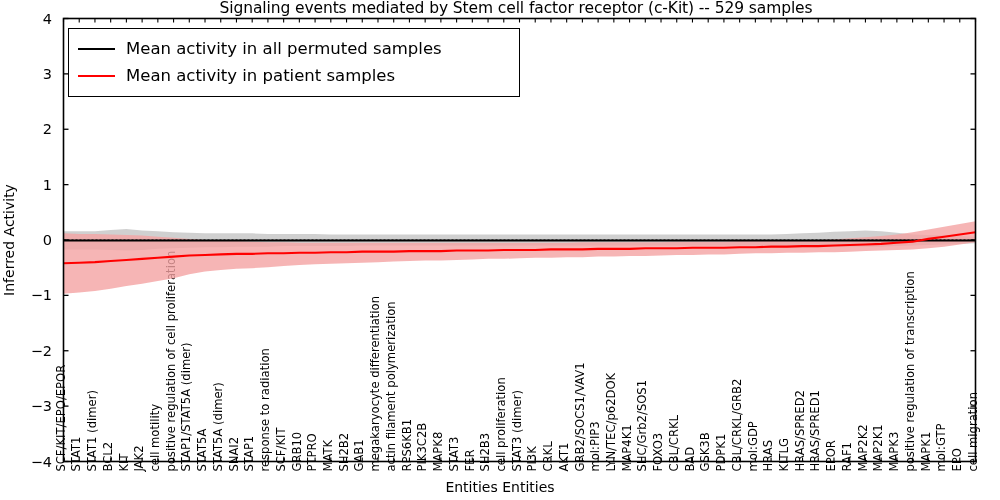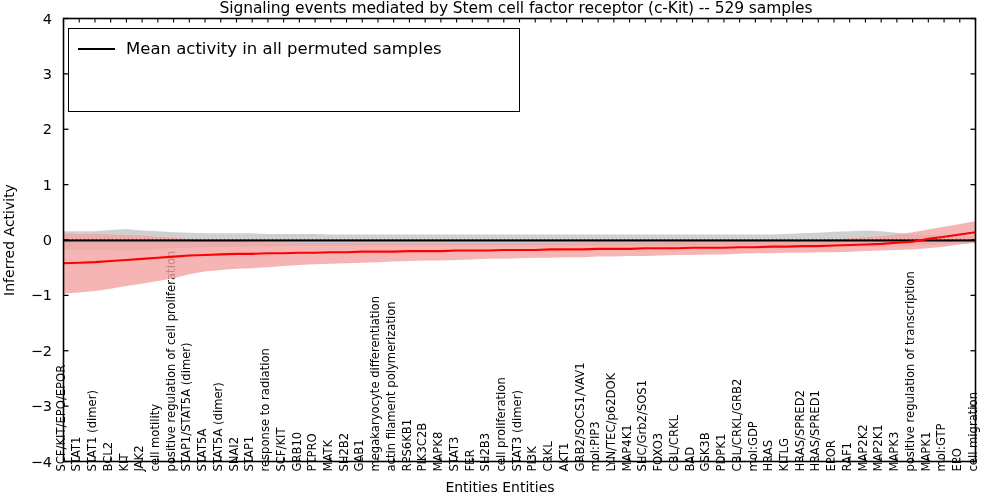--- a/index.html
+++ b/index.html
@@ -319,20 +319,24 @@
       <line x1="928.3275862068965" y1="457.5" x2="928.3275862068965" y2="461.5" stroke="#000" stroke-width="1.1"></line>
       <line x1="928.3275862068965" y1="18.5" x2="928.3275862068965" y2="22.5" stroke="#000" stroke-width="1.1"></line>
       <line x1="944.051724137931" y1="457.5" x2="944.051724137931" y2="461.5" stroke="#000" stroke-width="1.1"></line>
       <line x1="944.051724137931" y1="18.5" x2="944.051724137931" y2="22.5" stroke="#000" stroke-width="1.1"></line>
       <line x1="959.7758620689655" y1="457.5" x2="959.7758620689655" y2="461.5" stroke="#000" stroke-width="1.1"></line>
       <line x1="959.7758620689655" y1="18.5" x2="959.7758620689655" y2="22.5" stroke="#000" stroke-width="1.1"></line>
       <line x1="975.5" y1="457.5" x2="975.5" y2="461.5" stroke="#000" stroke-width="1.1"></line>
       <line x1="975.5" y1="18.5" x2="975.5" y2="22.5" stroke="#000" stroke-width="1.1"></line>
     </svg>
 
-  <div class="legend-box" id="legend-box" style="left: 68px; top: 28px; width: 452px; height: 84px; padding-top: 6px;">
+  <div class="legend-box" id="legend-box" style="left: 68px; top: 28px; width: 452px; height: 69px; padding-top: 6px;">
     <div class="legend-row">
       <span class="legend-swatch" id="sw0" style="border-top-color: rgb(0, 0, 0);"></span>
       <span class="legend-text">Mean activity in all permuted samples</span>
     </div>
+    <div class="legend-row">
+      <span class="legend-swatch" id="sw1" style="border-top-color: rgb(255, 0, 0);"></span>
+      <span class="legend-text">Mean activity in patient samples</span>
+    </div>
   </div>
 
 </div>
 
 </body></html>

